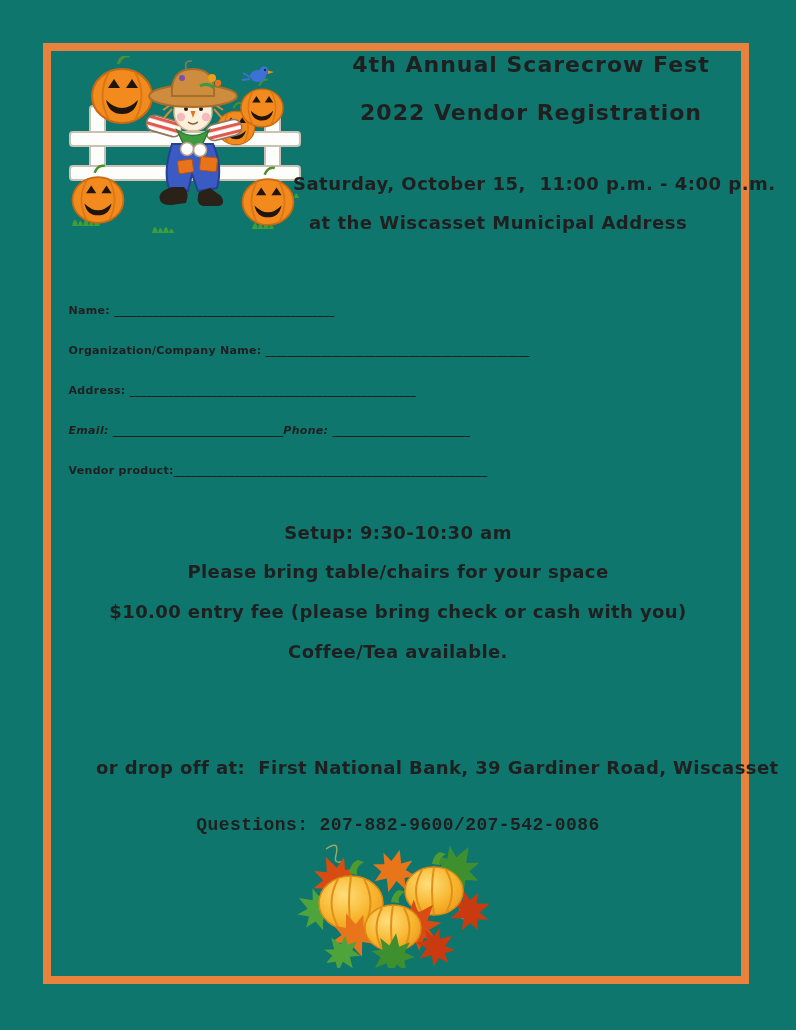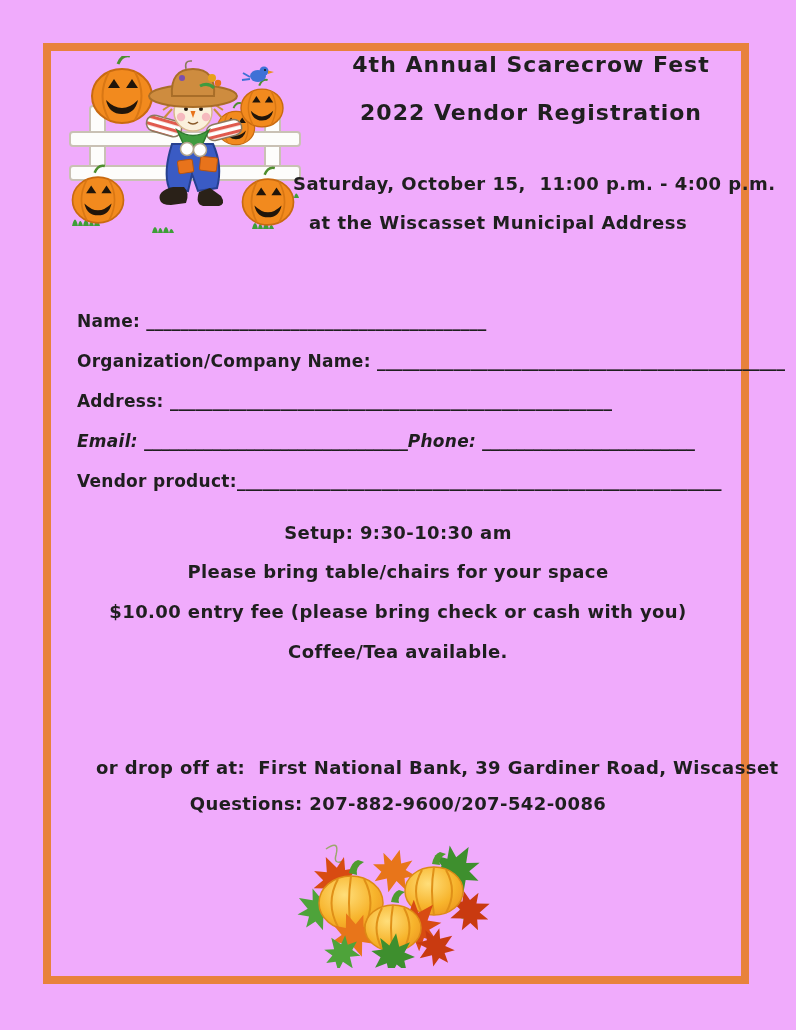--- a/index.html
+++ b/index.html
@@ -1,35 +1,35 @@
 <!DOCTYPE html>
 <html><head>
 <meta charset="utf-8">
 <style>
   html, body { margin: 0; padding: 0; background: #ffffff; }
   .page {
     position: relative;
     width: 796px;
     height: 1030px;
-    background: #f0abfc;
+    background: #0f766e;
     font-family: "DejaVu Sans", sans-serif;
     color: #1f1f1f;
     overflow: hidden;
   }
   .frame {
     position: absolute;
     left: 43px; top: 43px;
     width: 706px; height: 941px;
     border: 8px solid #E8823C;
     box-sizing: border-box;
   }
   .txt { position: absolute; white-space: pre; font-weight: 600; }
   .title { font-size: 22px; letter-spacing: 1px; text-align: center; }
   .sub   { font-size: 18px; letter-spacing: 0.5px; text-align: center; }
-  .field { font-size: 17px; letter-spacing: 0.3px; }
+  .field { font-size: 11px; letter-spacing: 0.3px; }
   .field .blank { letter-spacing: 0; }
   .centerblock { font-size: 18px; letter-spacing: 0.4px; text-align: center; width: 700px; left: 48px; }
   .illus { position: absolute; }
 </style>
 </head>
 <body>
 
 <div class="page">
 
   <div class="frame"></div>
@@ -130,21 +130,21 @@
   <div class="txt field" style="left:52px; top:451px;">
     <span>Vendor product:</span><span class="blank">_________________________________________________________</span>
   </div>
 
   <div class="txt centerblock" style="top:522px;">Setup: 9:30-10:30 am</div>
   <div class="txt centerblock" style="top:561px;">Please bring table/chairs for your space</div>
   <div class="txt centerblock" style="top:601px;">$10.00 entry fee (please bring check or cash with you)</div>
   <div class="txt centerblock" style="top:641px;">Coffee/Tea available.</div>
 
   <div class="txt" style="left:52px; top:757px; font-size:18px; letter-spacing:0.4px;padding-left:44px;">or drop off at:  First National Bank, 39 Gardiner Road, Wiscasset</div>
-  <div class="txt centerblock" style="top:793px;">Questions: 207-882-9600/207-542-0086</div>
+  <div class="txt centerblock" style="top:815px;font-family:Liberation Mono, monospace;">Questions: 207-882-9600/207-542-0086</div>
 
   <svg class="illus" style="left:296px; top:833px;" width="200" height="135" viewBox="0 0 200 135" role="img">
     <defs>
       <radialGradient id="pg" cx="0.4" cy="0.35" r="0.85">
         <stop offset="0" stop-color="#FFDE7A"></stop>
         <stop offset="0.55" stop-color="#F7B42C"></stop>
         <stop offset="1" stop-color="#E98A17"></stop>
       </radialGradient>
       <path id="leaf" d="M0,-22 L5,-9 L15,-15 L11,-4 L22,-1 L12,4 L16,15 L5,9 L0,22 L-5,9 L-16,15 L-12,4 L-22,-1 L-11,-4 L-15,-15 L-5,-9 Z"></path>
     </defs>

